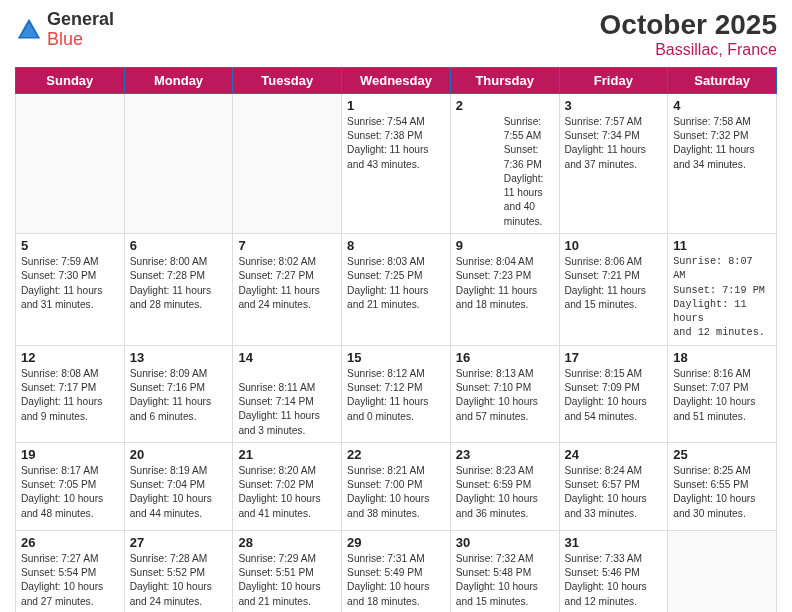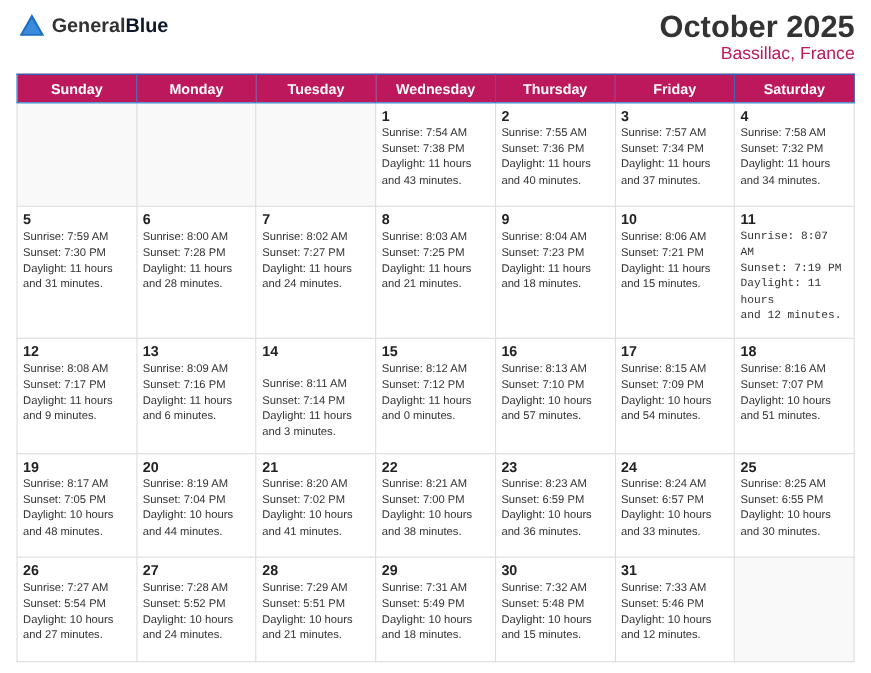--- a/index.html
+++ b/index.html
@@ -23,32 +23,32 @@
       align-items: flex-start;
       margin-bottom: 8px;
     }
     .logo {
       display: flex;
       align-items: center;
       gap: 4px;
     }
     .logo-text {
       display: flex;
-      flex-direction: row;
+      flex-direction: column;
       line-height: 1.1;
     }
     .logo-general {
       font-size: 18px;
       font-weight: bold;
       color: #333;
     }
     .logo-blue {
       font-size: 18px;
-      font-weight: bold;
-      color: #0f172a;
+      font-weight: normal;
+      color: #ef4444;
     }
     .logo-icon {
       width: 28px;
       height: 28px;
     }
     .title-block {
       text-align: right;
     }
     .title-month {
       font-size: 28px;
@@ -139,21 +139,21 @@
           <td class="empty"></td>
           <td>
             <span class="day-num">1</span>
             <div class="day-info" style="white-space: pre-line;">Sunrise: 7:54 AM
 Sunset: 7:38 PM
 Daylight: 11 hours
 and 43 minutes.</div>
           </td>
           <td>
             <span class="day-num">2</span>
-            <div class="day-info" style="white-space: pre-line;">Sunrise: 7:55 AM
+            <div class="day-info" style="white-space: pre-line; margin-left: 48px;">Sunrise: 7:55 AM
 Sunset: 7:36 PM
 Daylight: 11 hours
 and 40 minutes.</div>
           </td>
           <td>
             <span class="day-num">3</span>
             <div class="day-info" style="white-space: pre-line;">Sunrise: 7:57 AM
 Sunset: 7:34 PM
 Daylight: 11 hours
 and 37 minutes.</div>

